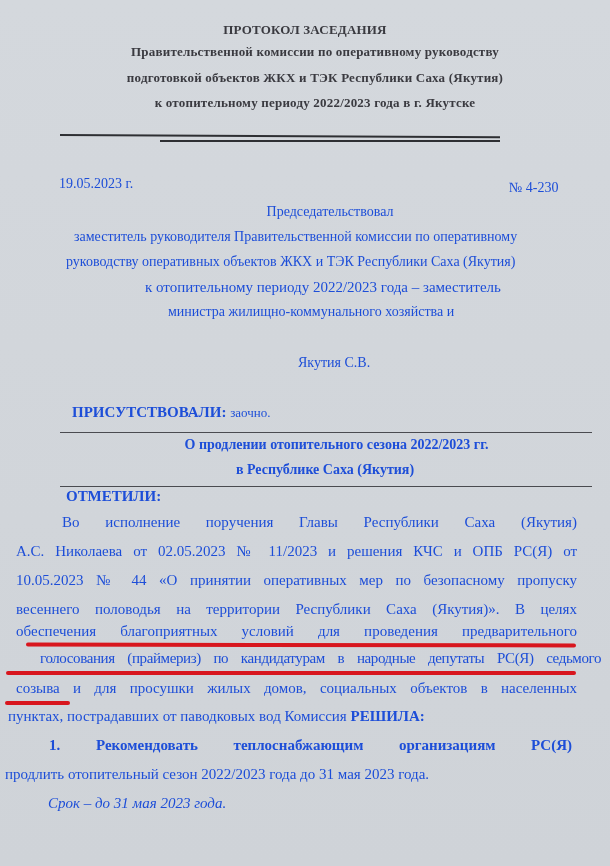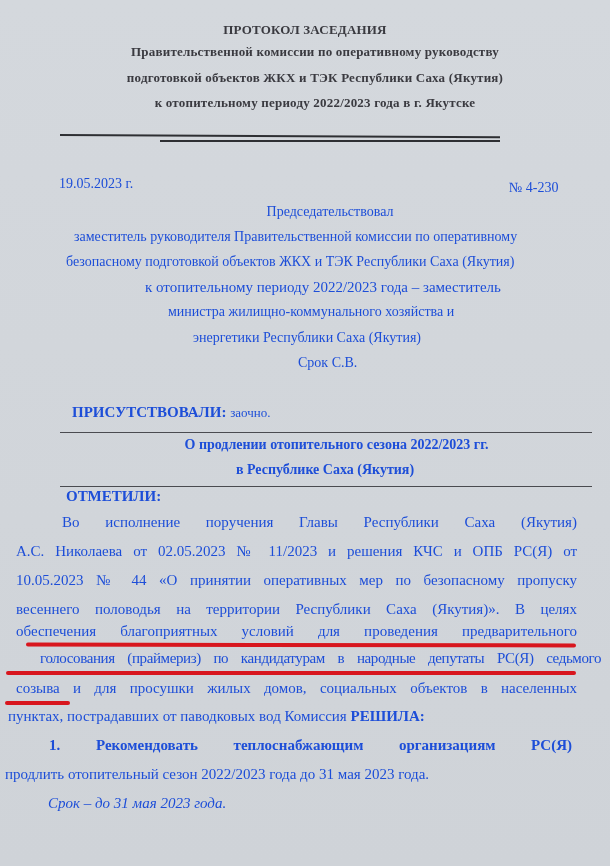--- a/index.html
+++ b/index.html
@@ -33,25 +33,24 @@
   <div class="abs center title" style="top:95px;left:20px;">к отопительному периоду 2022/2023 года в г. Якутске</div>
 
   <div class="rule" style="top:134px;left:60px;width:440px;transform:rotate(0.3deg);transform-origin:left;"></div>
   <div class="rule" style="top:140px;left:160px;width:340px;"></div>
 
   <div class="abs body-text" style="top:176px;left:59px;font-size:14px;">19.05.2023 г.</div>
   <div class="abs body-text" style="top:180px;left:509px;font-size:14px;">№ 4-230</div>
 
   <div class="abs body-text" style="top:204px;left:0;right:0;text-align:center;padding-left:50px;font-size:14px;">Председательствовал</div>
   <div class="abs body-text" style="top:229px;left:74px;font-size:14px;">заместитель руководителя Правительственной комиссии по оперативному</div>
-  <div class="abs body-text" style="top:254px;left:66px;font-size:14px;">безопасному подготовкой объектов ЖКХ и ТЭК Республики Саха (Якутия)</div>
+  <div class="abs body-text" style="top:254px;left:66px;font-size:14px;">руководству оперативных объектов ЖКХ и ТЭК Республики Саха (Якутия)</div>
   <div class="abs body-text" style="top:279px;left:145px;font-size:15px;">к отопительному периоду 2022/2023 года – заместитель</div>
   <div class="abs body-text" style="top:304px;left:168px;font-size:14px;">министра жилищно-коммунального хозяйства и</div>
-  <div class="abs body-text" style="top:330px;left:193px;font-size:14px;">энергетики Республики Саха (Якутия)</div>
-  <div class="abs body-text" style="top:355px;left:298px;font-size:14px;">Срок С.В.</div>
+  <div class="abs body-text" style="top:355px;left:298px;font-size:14px;">Якутия С.В.</div>
 
   <div class="abs body-text" style="top:404px;left:72px;">
     <span class="bold">ПРИСУТСТВОВАЛИ:</span>
     <span style="font-size:13px;">заочно.</span>
   </div>
   <div class="rule-thin" style="top:432px;left:60px;width:532px;"></div>
 
   <div class="abs body-text bold" style="top:437px;left:0;right:0;text-align:center;padding-left:40px;font-size:14px;margin-left:23px;">О продлении отопительного сезона 2022/2023 гг.</div>
   <div class="abs body-text bold" style="top:462px;left:0;right:0;text-align:center;padding-left:40px;font-size:14px;">в Республике Саха (Якутия)</div>
   <div class="rule-thin" style="top:486px;left:60px;width:532px;"></div>

